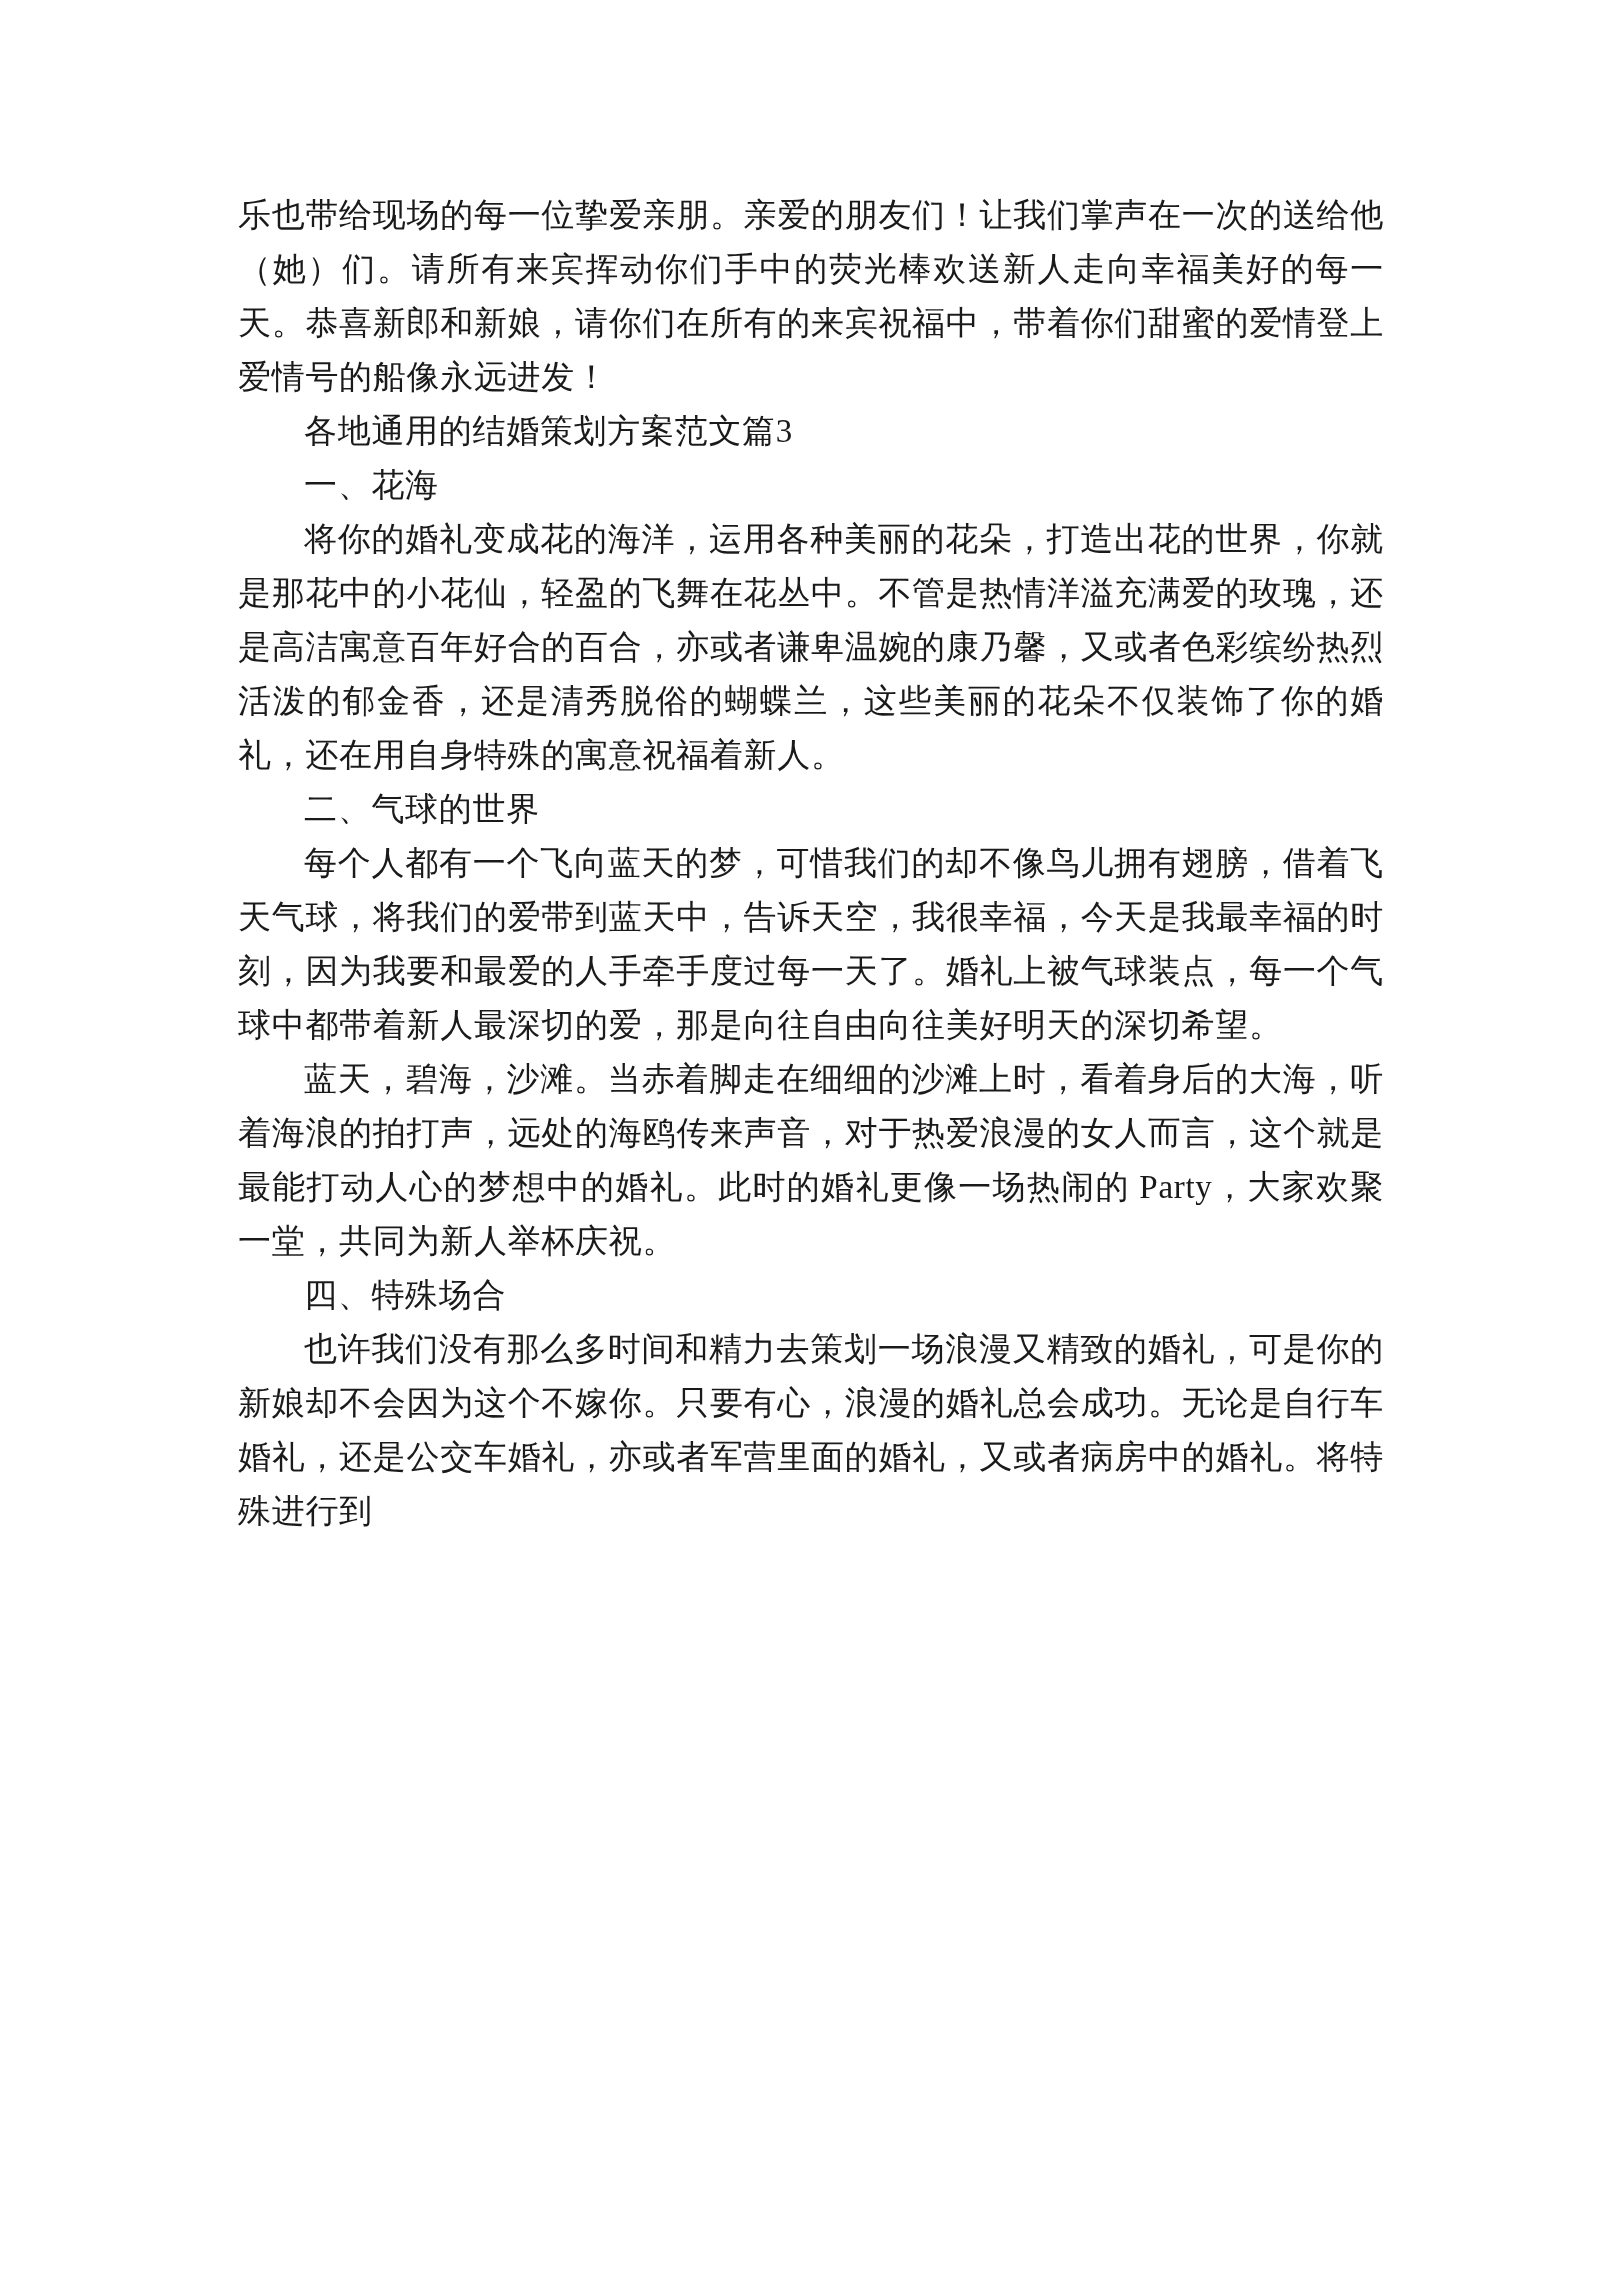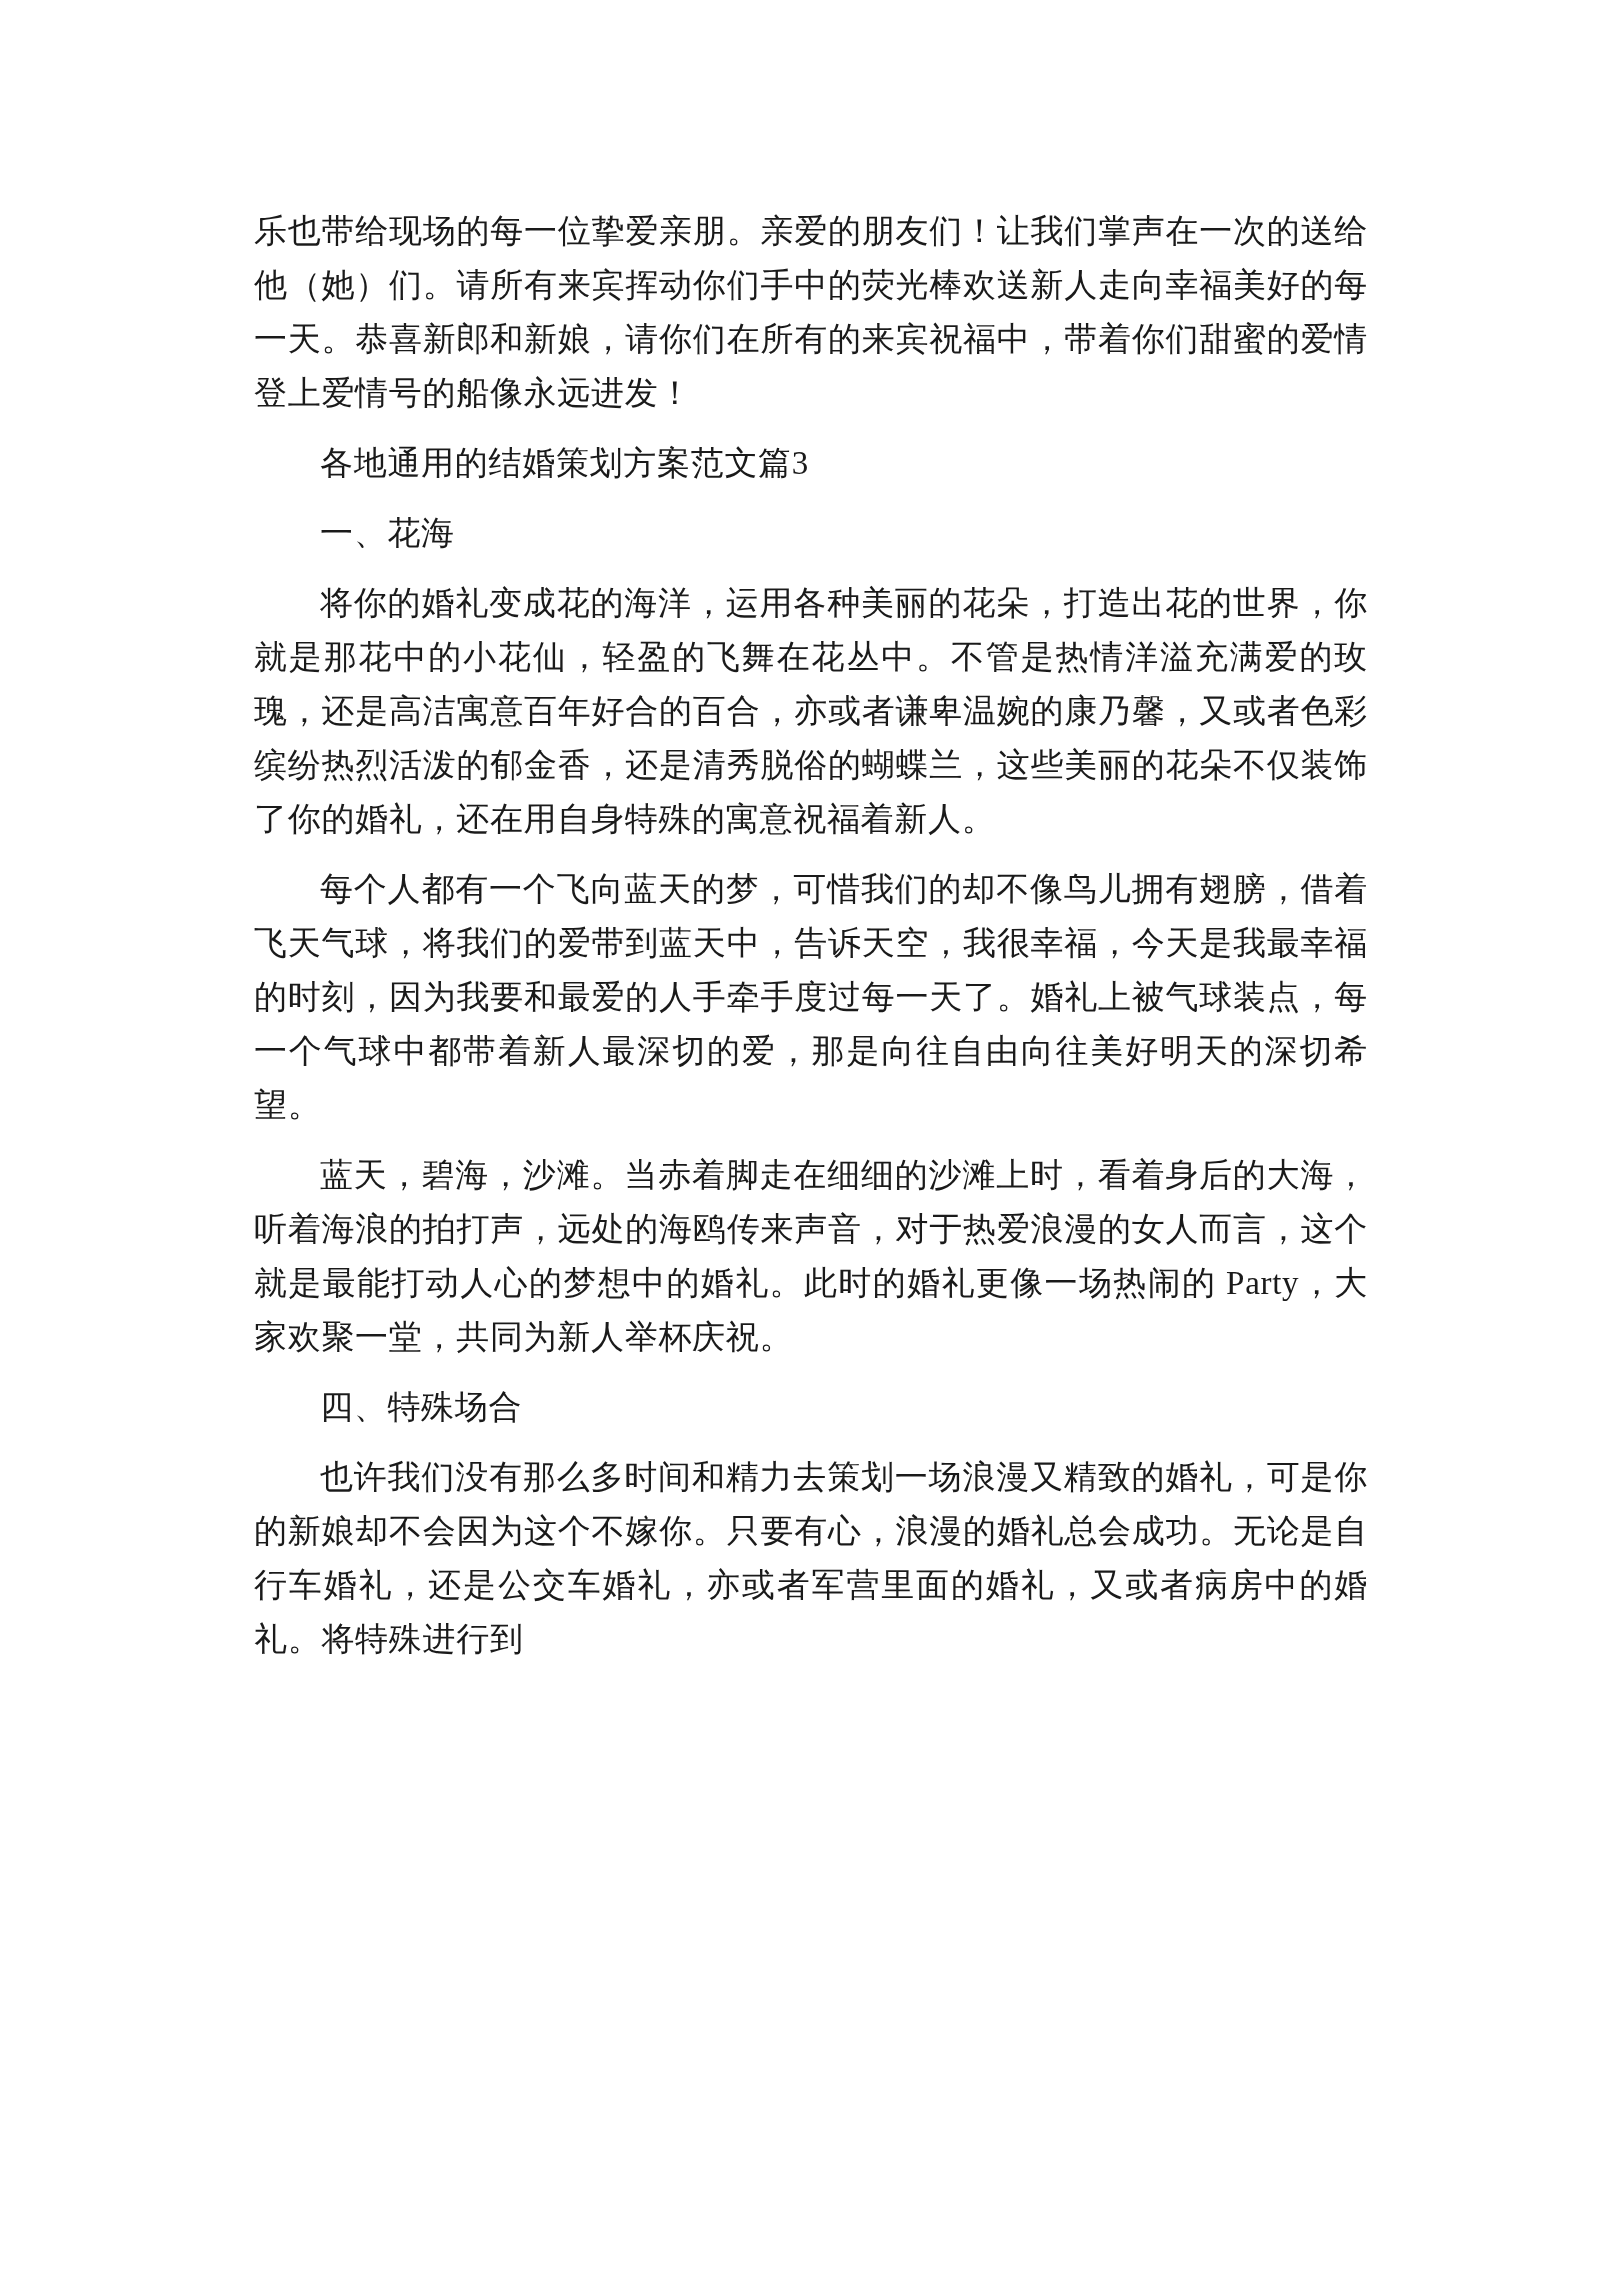--- a/index.html
+++ b/index.html
@@ -23,21 +23,21 @@
     background: #ffffff;
   }
   .content {
     position: absolute;
     top: 188px;
     left: 238px;
     width: 1146px;
     color: #1a1a1a;
   }
   .para {
-    margin: 16px;
+    margin: 0;
     padding: 0;
     font-size: 33px;
     line-height: 54px;
     text-align: justify;
     text-justify: inter-ideograph;
     word-break: break-all;
     letter-spacing: 0.7px;
   }
   .para.indent {
     text-indent: 2em;
@@ -45,19 +45,20 @@
 </style>
 </head>
 <body>
 
 <main class="page">
   <div class="content">
     <p class="para">乐也带给现场的每一位挚爱亲朋。亲爱的朋友们！让我们掌声在一次的送给他（她）们。请所有来宾挥动你们手中的荧光棒欢送新人走向幸福美好的每一天。恭喜新郎和新娘，请你们在所有的来宾祝福中，带着你们甜蜜的爱情登上爱情号的船像永远进发！</p>
     <p class="para indent">各地通用的结婚策划方案范文篇3</p>
     <p class="para indent">一、花海</p>
     <p class="para indent">将你的婚礼变成花的海洋，运用各种美丽的花朵，打造出花的世界，你就是那花中的小花仙，轻盈的飞舞在花丛中。不管是热情洋溢充满爱的玫瑰，还是高洁寓意百年好合的百合，亦或者谦卑温婉的康乃馨，又或者色彩缤纷热烈活泼的郁金香，还是清秀脱俗的蝴蝶兰，这些美丽的花朵不仅装饰了你的婚礼，还在用自身特殊的寓意祝福着新人。</p>
+    <p class="para indent">二、气球的世界</p>
     <p class="para indent">每个人都有一个飞向蓝天的梦，可惜我们的却不像鸟儿拥有翅膀，借着飞天气球，将我们的爱带到蓝天中，告诉天空，我很幸福，今天是我最幸福的时刻，因为我要和最爱的人手牵手度过每一天了。婚礼上被气球装点，每一个气球中都带着新人最深切的爱，那是向往自由向往美好明天的深切希望。</p>
     <p class="para indent">蓝天，碧海，沙滩。当赤着脚走在细细的沙滩上时，看着身后的大海，听着海浪的拍打声，远处的海鸥传来声音，对于热爱浪漫的女人而言，这个就是最能打动人心的梦想中的婚礼。此时的婚礼更像一场热闹的 Party，大家欢聚一堂，共同为新人举杯庆祝。</p>
     <p class="para indent">四、特殊场合</p>
     <p class="para indent">也许我们没有那么多时间和精力去策划一场浪漫又精致的婚礼，可是你的新娘却不会因为这个不嫁你。只要有心，浪漫的婚礼总会成功。无论是自行车婚礼，还是公交车婚礼，亦或者军营里面的婚礼，又或者病房中的婚礼。将特殊进行到</p>
   </div>
 </main>
 
 
 </body></html>

